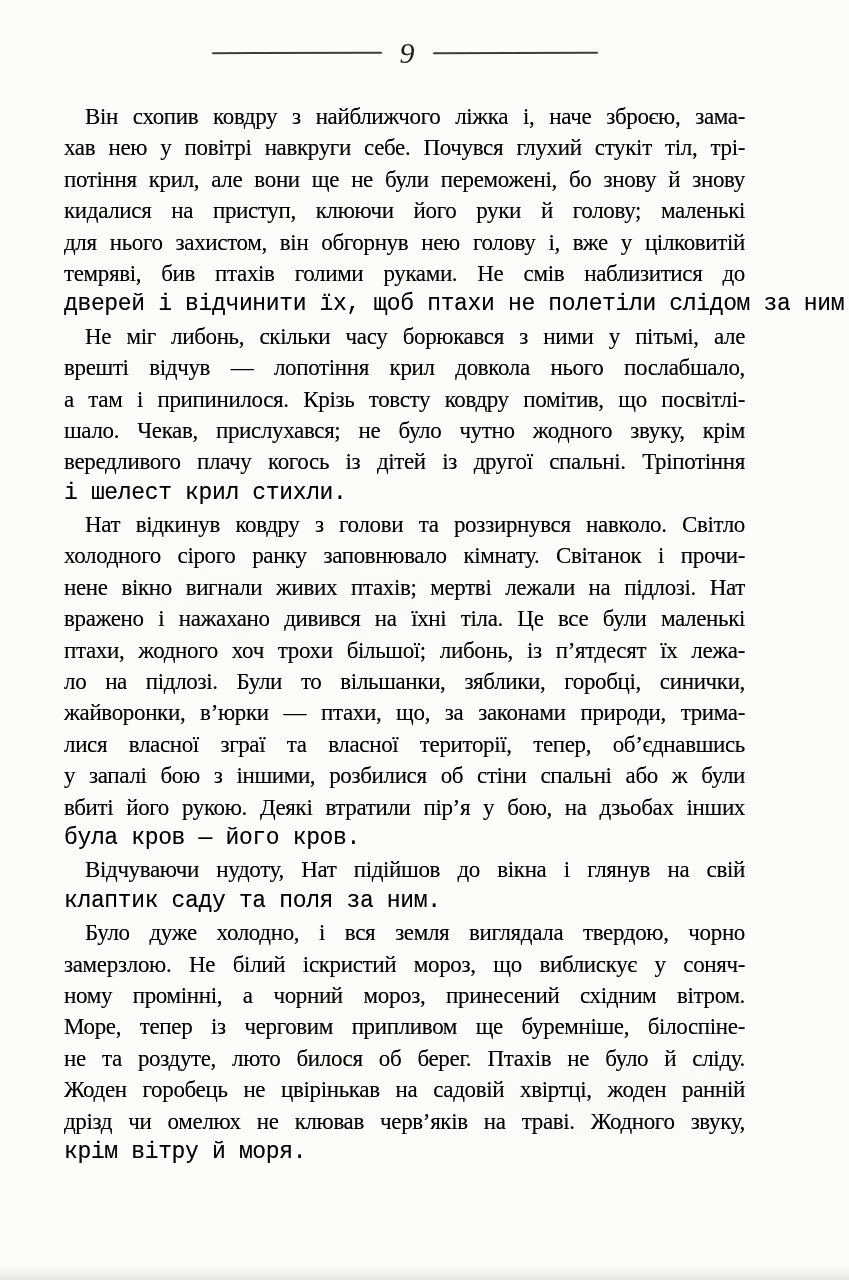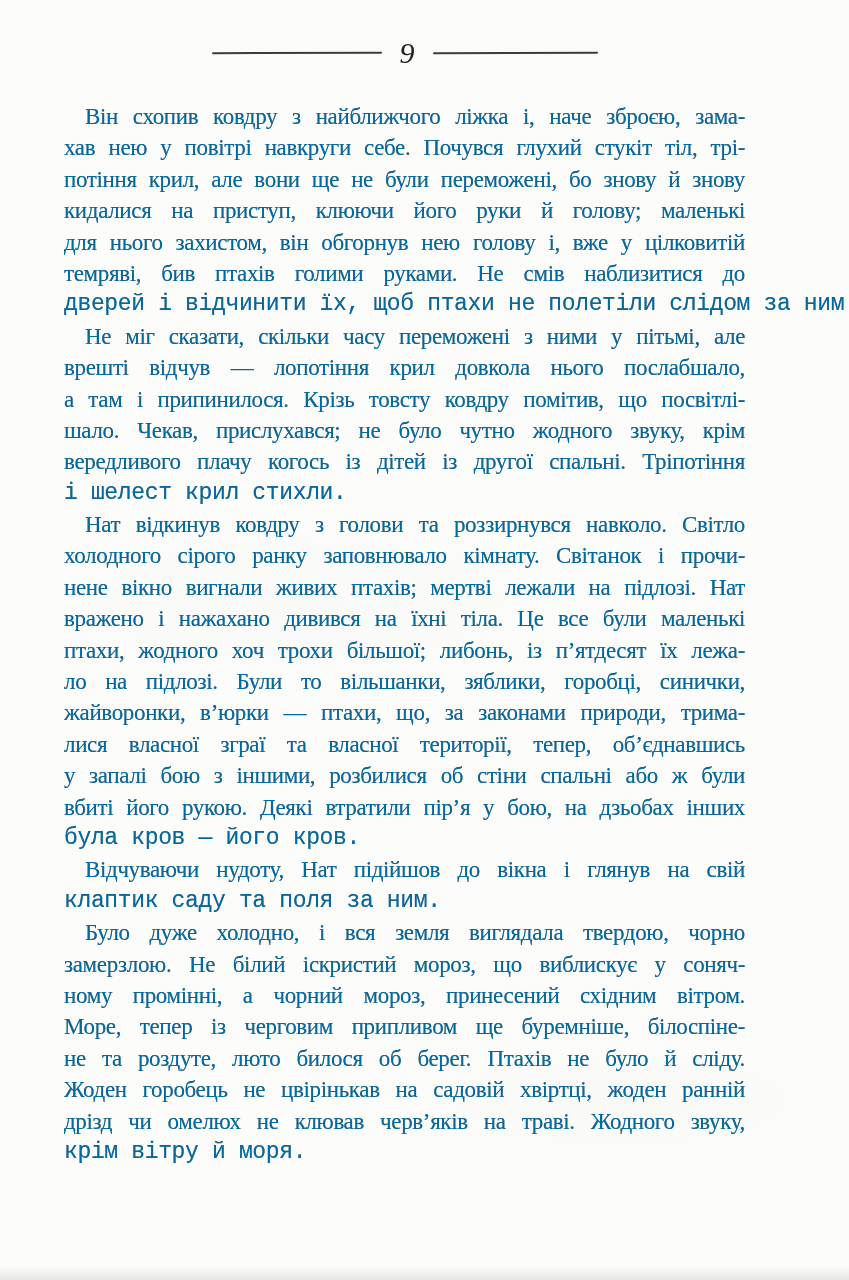--- a/index.html
+++ b/index.html
@@ -54,21 +54,21 @@
   }
   .paragraph { }
   .line {
     font-size: 23px;
     line-height: 31.4px;
     height: 31.4px;
     letter-spacing: -0.35px;
     white-space: nowrap;
     text-align: justify;
     text-align-last: justify;
-    color: #0369a1;
+    color: #000000;
     text-shadow: 0 0 0.5px rgba(20,20,20,0.45);
   }
   .line.first { text-indent: 21px; }
   .line.last  { text-align-last: left; font-family: Liberation Mono, monospace; }
 </style>
 </head>
 <body>
 
 <div class="page-header">
   <span class="header-rule left"></span>
@@ -80,21 +80,21 @@
     <div class="paragraph">
       <div class="line first">Він схопив ковдру з найближчого ліжка і, наче зброєю, зама-</div>
       <div class="line">хав нею у повітрі навкруги себе. Почувся глухий стукіт тіл, трі-</div>
       <div class="line">потіння крил, але вони ще не були переможені, бо знову й знову</div>
       <div class="line">кидалися на приступ, клюючи його руки й голову; маленькі</div>
       <div class="line">для нього захистом, він обгорнув нею голову і, вже у цілковитій</div>
       <div class="line">темряві, бив птахів голими руками. Не смів наблизитися до</div>
       <div class="line last">дверей і відчинити їх, щоб птахи не полетіли слідом за ним.</div>
     </div>
     <div class="paragraph">
-      <div class="line first">Не міг сказати, скільки часу переможені з ними у пітьмі, але</div>
+      <div class="line first">Не міг либонь, скільки часу борюкався з ними у пітьмі, але</div>
       <div class="line">врешті відчув — лопотіння крил довкола нього послабшало,</div>
       <div class="line">а там і припинилося. Крізь товсту ковдру помітив, що посвітлі-</div>
       <div class="line">шало. Чекав, прислухався; не було чутно жодного звуку, крім</div>
       <div class="line">вередливого плачу когось із дітей із другої спальні. Тріпотіння</div>
       <div class="line last">і шелест крил стихли.</div>
     </div>
     <div class="paragraph">
       <div class="line first">Нат відкинув ковдру з голови та роззирнувся навколо. Світло</div>
       <div class="line">холодного сірого ранку заповнювало кімнату. Світанок і прочи-</div>
       <div class="line">нене вікно вигнали живих птахів; мертві лежали на підлозі. Нат</div>

